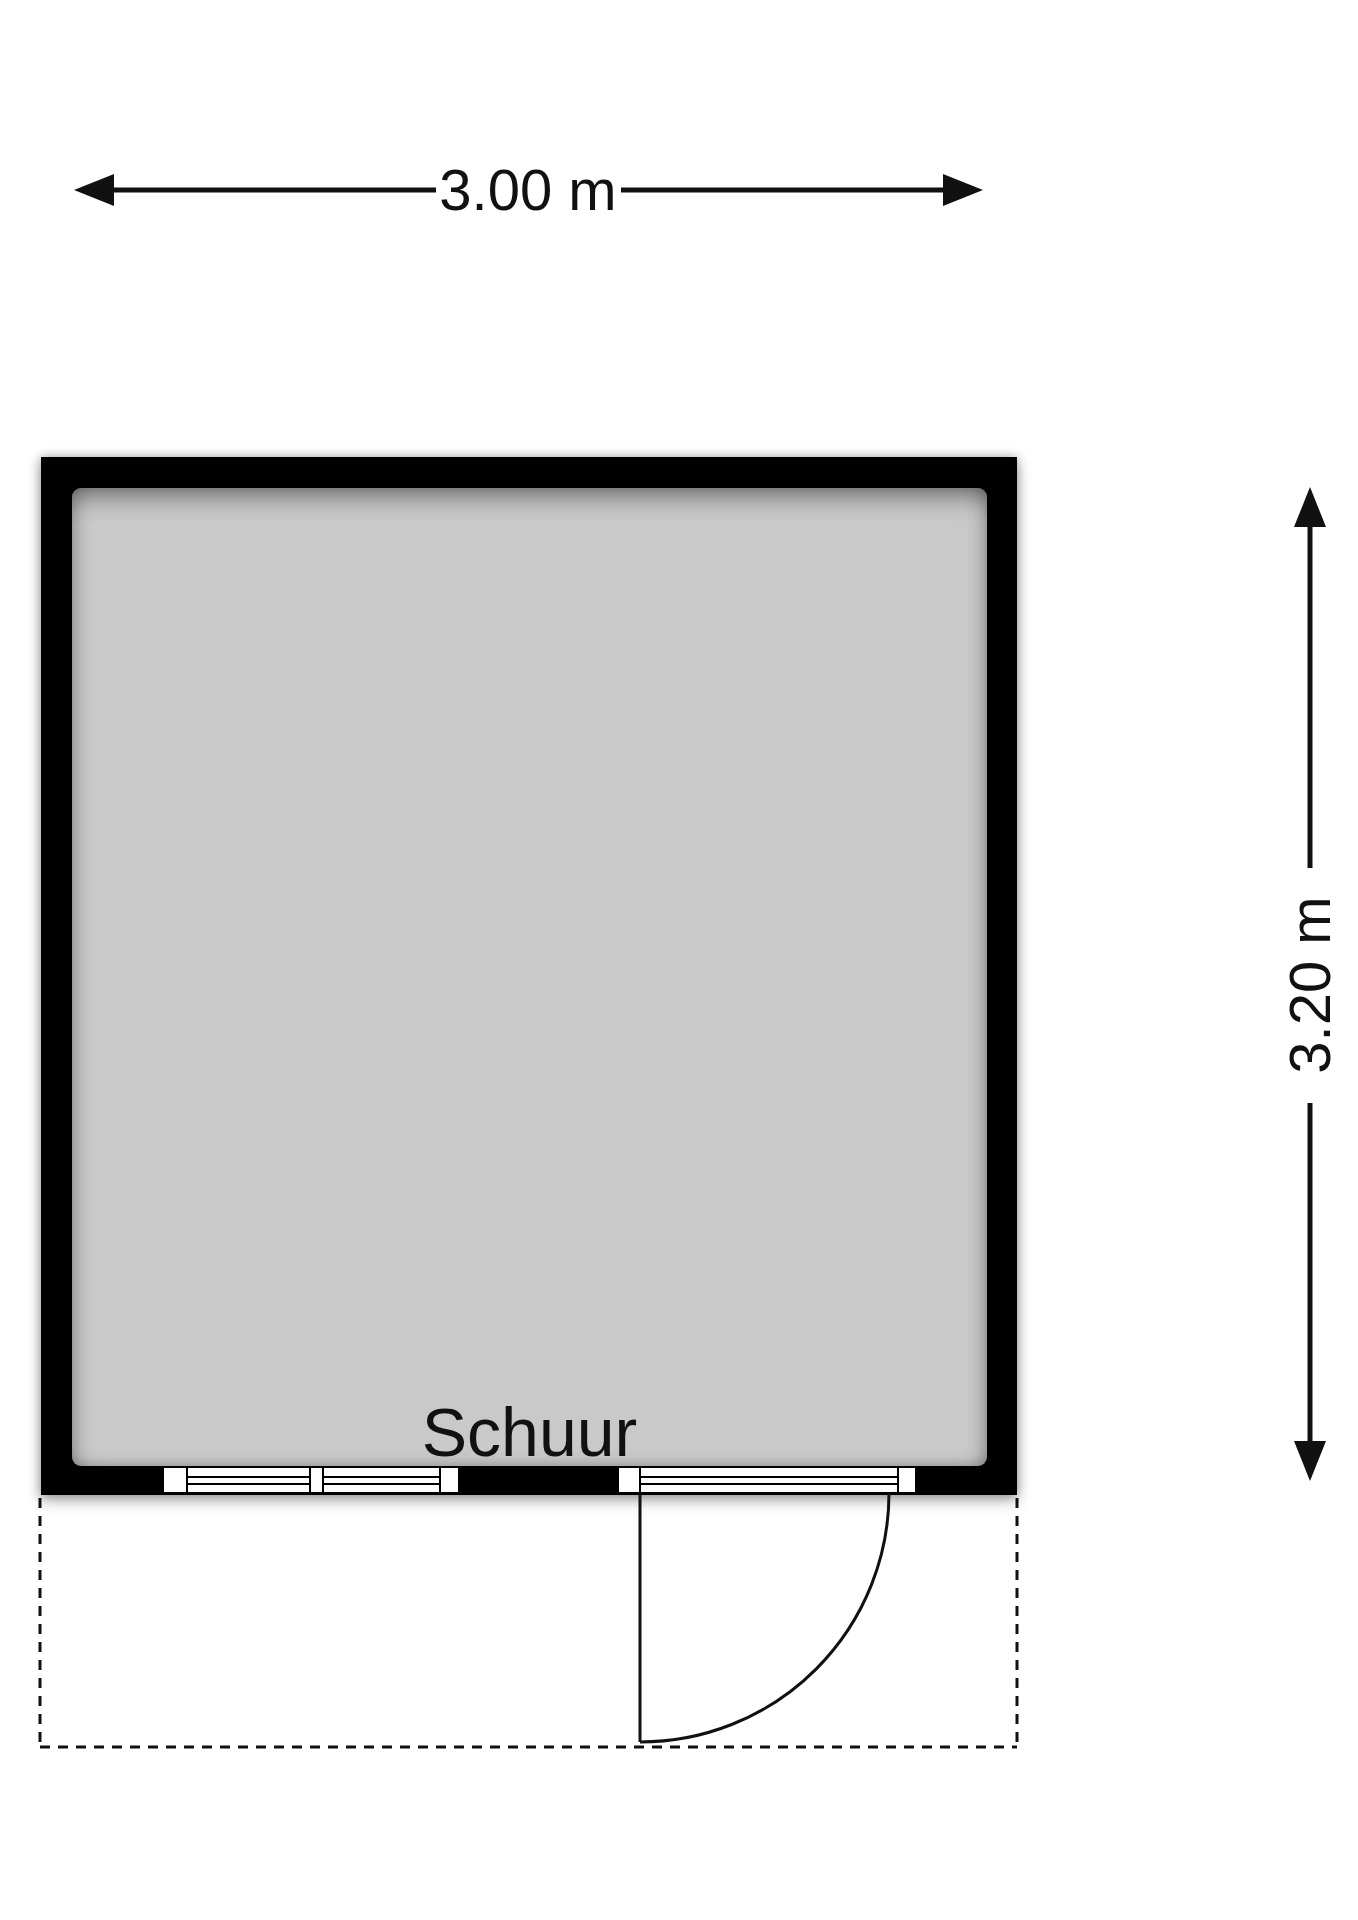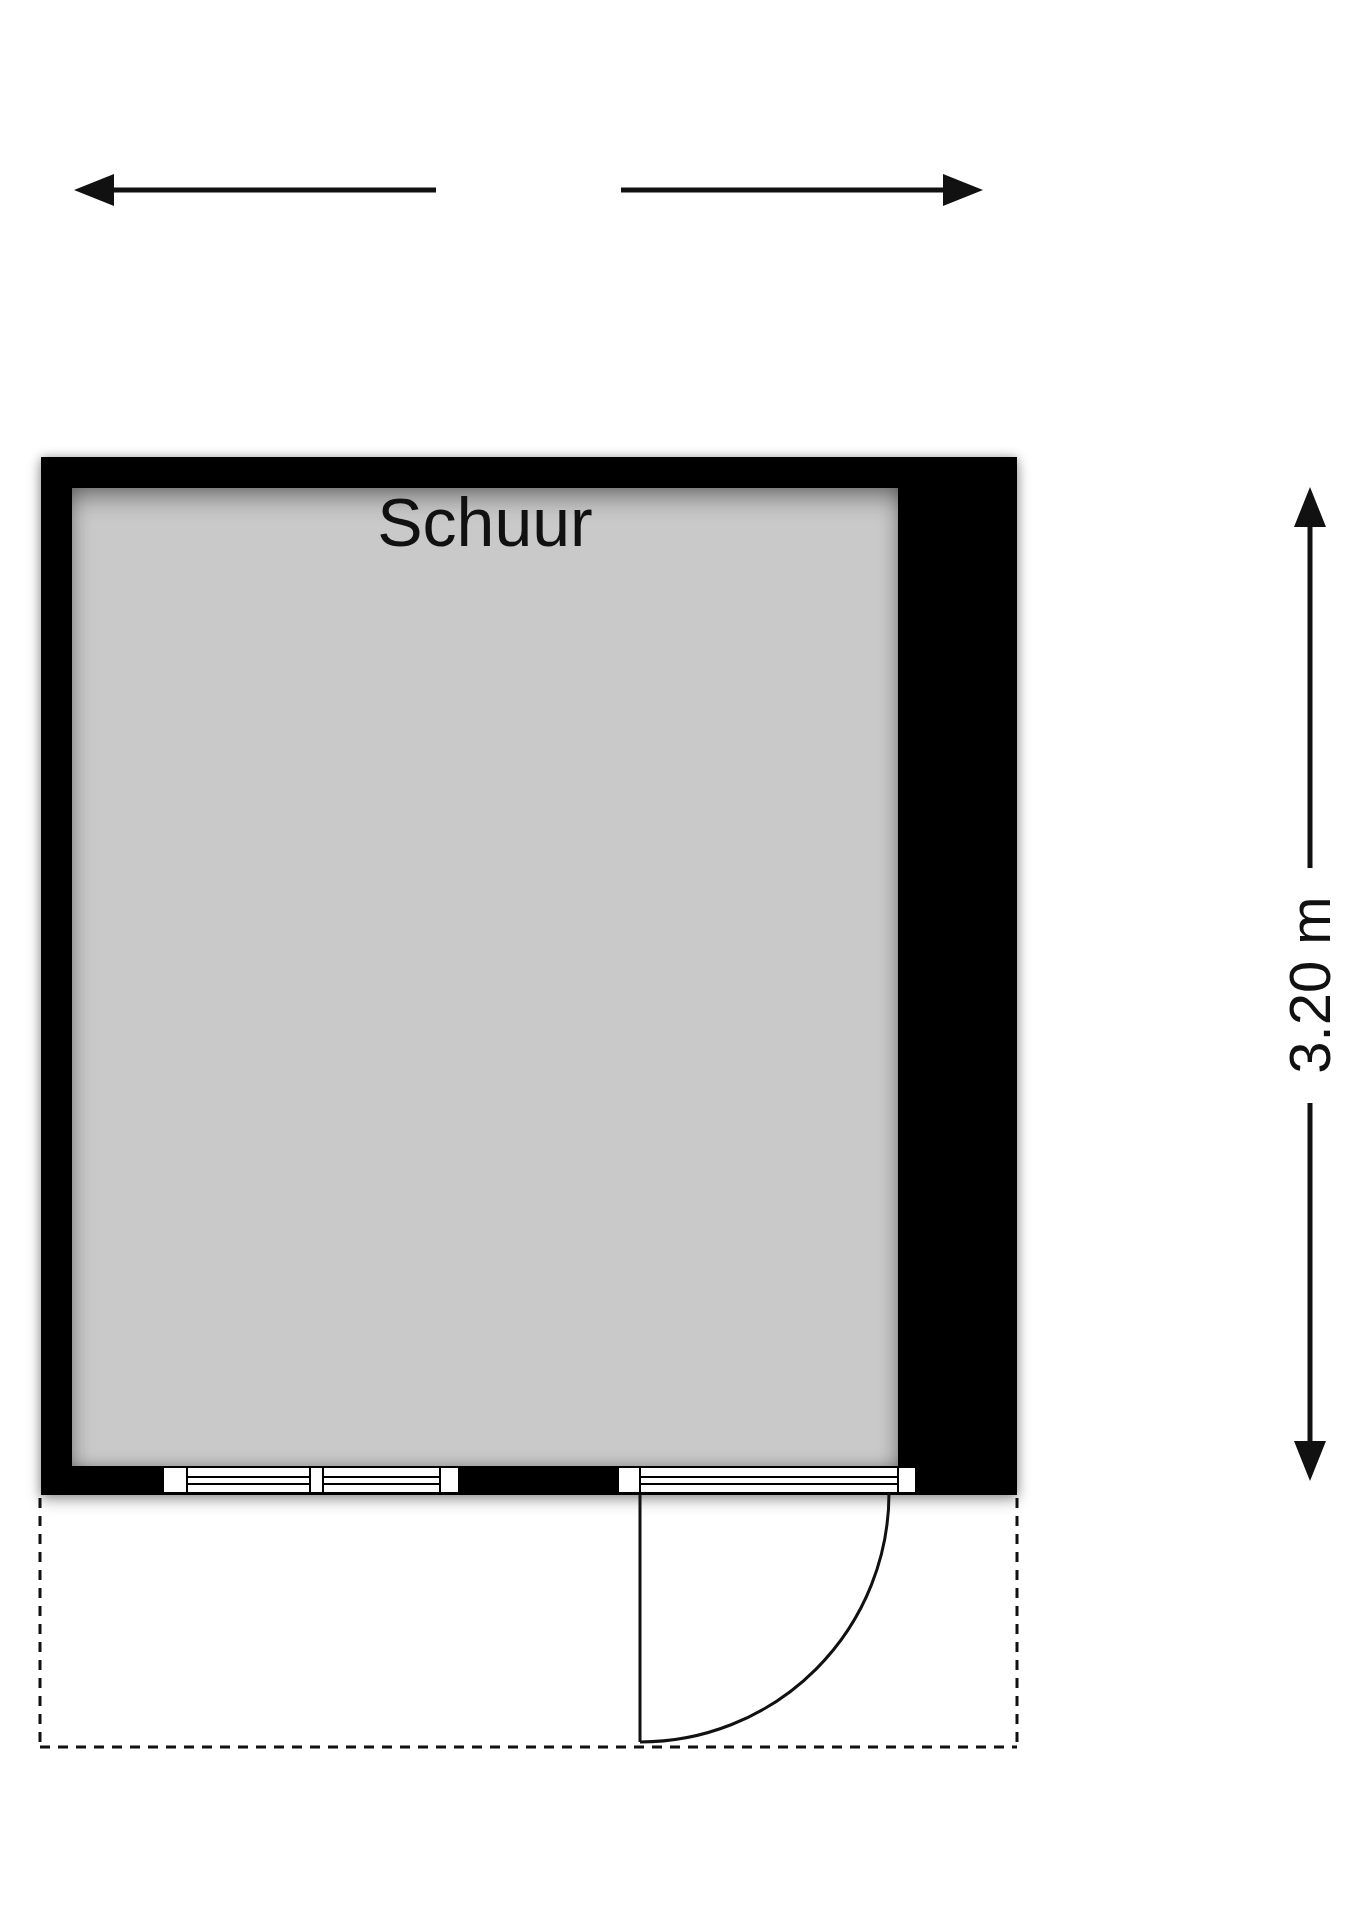--- a/index.html
+++ b/index.html
@@ -11,28 +11,28 @@
   }
   .abs{position:absolute;}
 
   
   .room-outer{
     left:41px;top:457px;width:976px;height:1038px;
     background:#000000;
     box-shadow:0 0 10px rgba(0,0,0,0.30), 0 6px 14px rgba(0,0,0,0.28);
   }
   .room-inner{
-    left:72px;top:488px;width:826px;height:978px;
+    left:72px;top:488px;width:915px;height:978px;
     background:#c9c9c9;
     box-shadow:
       inset 0 18px 24px -10px rgba(0,0,0,0.45),
       inset 0 -10px 16px -10px rgba(0,0,0,0.25),
       inset 14px 0 20px -12px rgba(0,0,0,0.22),
       inset -14px 0 20px -12px rgba(0,0,0,0.22);
-    display:flex;align-items:flex-start;justify-content:center;
+    display:flex;align-items:flex-end;justify-content:center;border-radius:9px;
   }
   .room-label{
     font-size:68px;line-height:1;color:#111111;letter-spacing:0;
   }
 
   
   .opening{
     top:1466px;height:28px;background:#ffffff;
     border:2px solid #000000;box-sizing:border-box;
   }
@@ -115,16 +115,17 @@
       <path class="stroke3" d="M640,1742 A249,249 0 0 0 889,1493"></path>
     </g>
 
     <g>
       <line class="dash" x1="40" y1="1498" x2="40" y2="1747"></line>
       <line class="dash" x1="40" y1="1747" x2="1017" y2="1747"></line>
       <line class="dash" x1="1017" y1="1498" x2="1017" y2="1747"></line>
     </g>
   </svg>
 
+  <div class="abs dim-label dim-top">3.00 m</div>
 
   <div class="abs dim-label dim-right">3.20 m</div>
 
 </div>
 
 </body></html>

